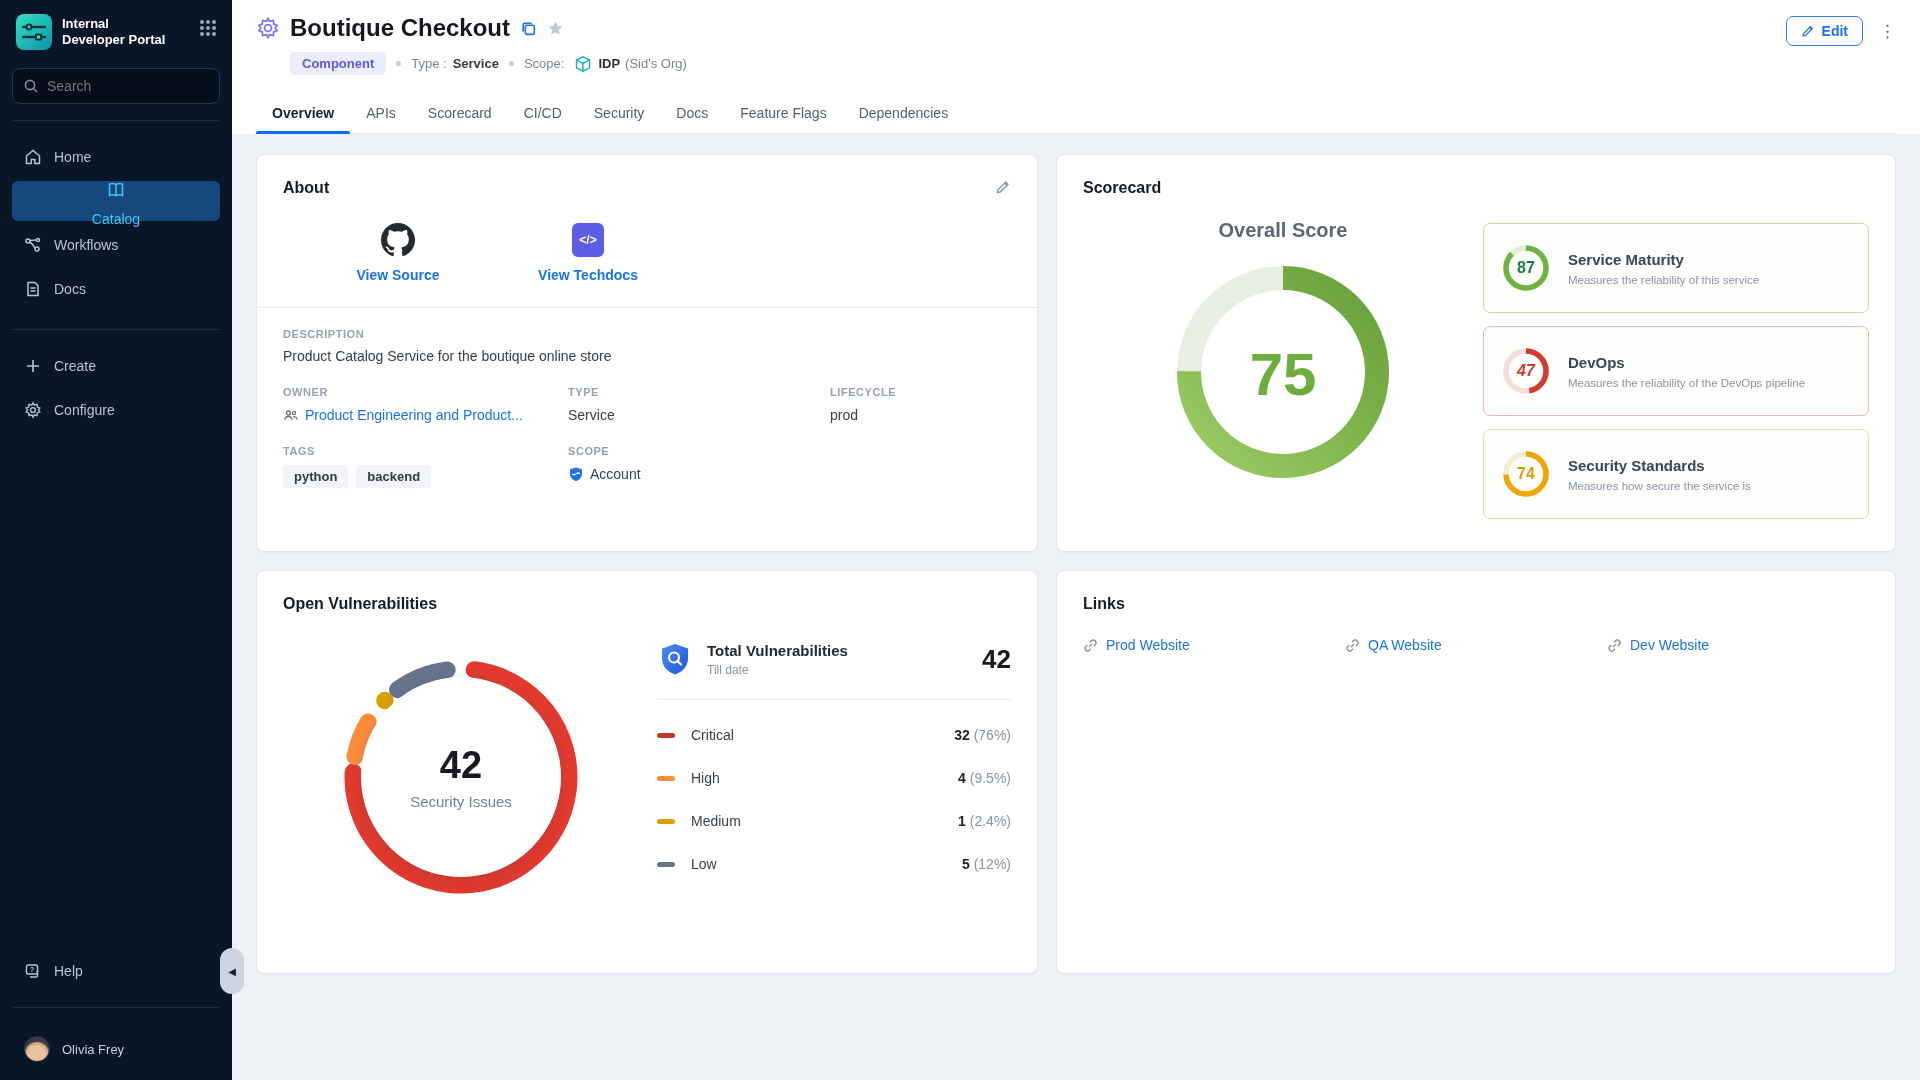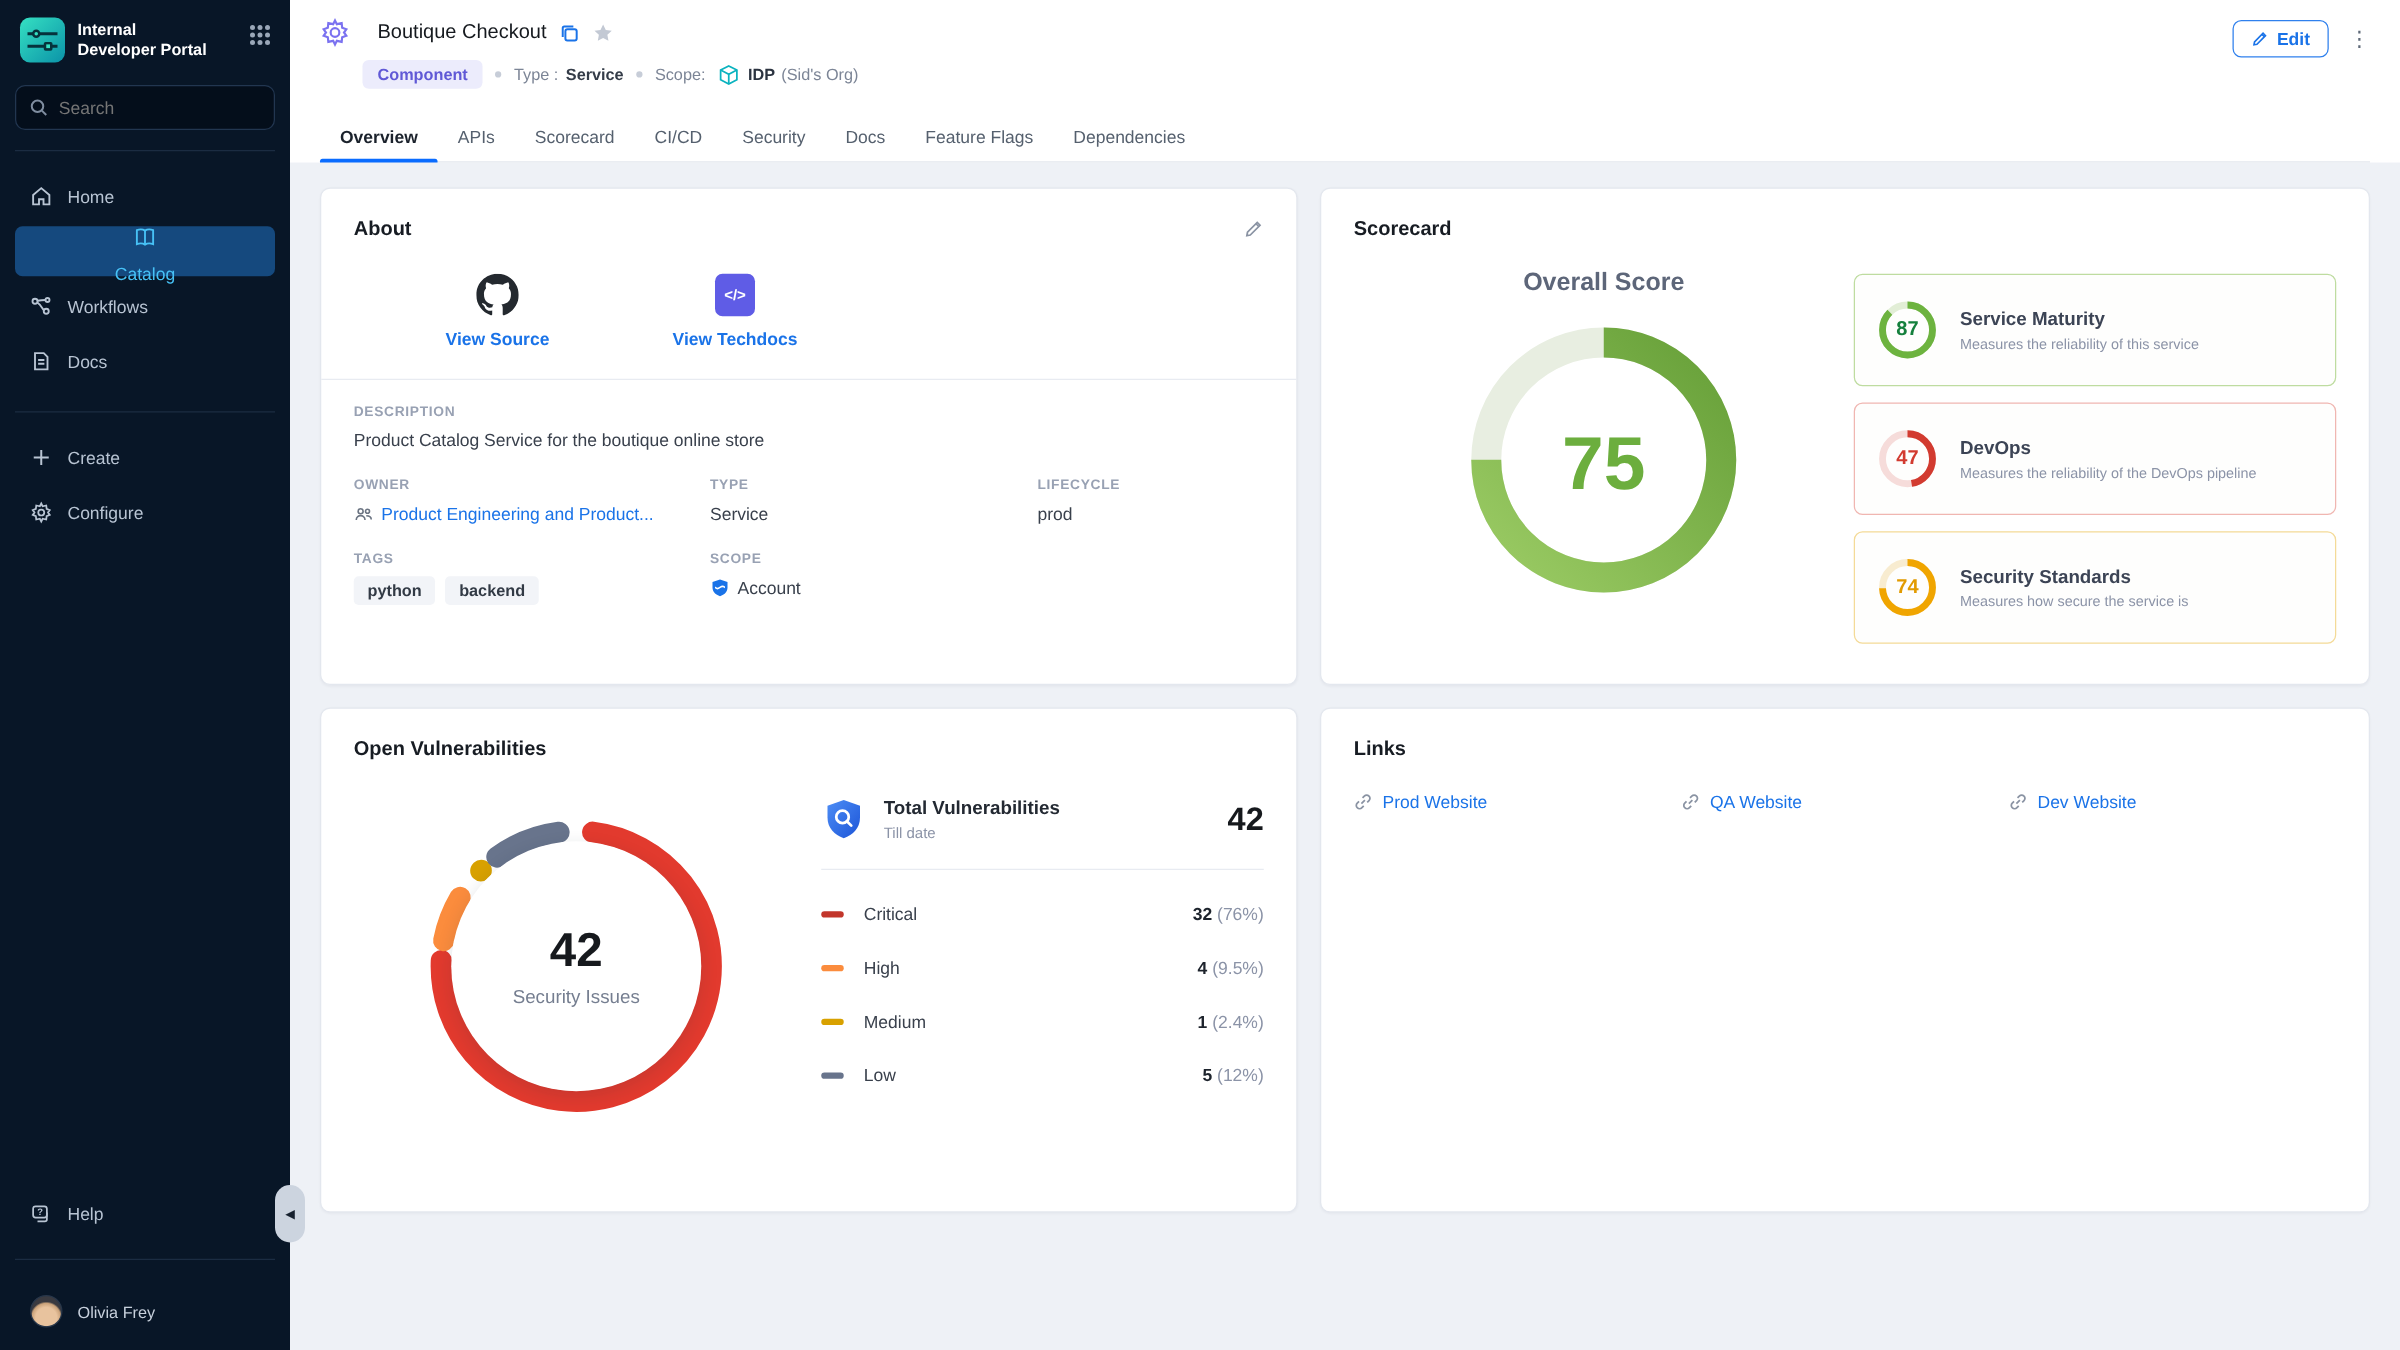--- a/index.html
+++ b/index.html
@@ -28,21 +28,21 @@
   .avatar { width:26px; height:26px; border-radius:50%;
             background:radial-gradient(circle at 50% 72%, #e8c39e 0 40%, #caa27a 55%, #3a3a40 62%), #3a3a40; border:1px solid #27364a;}
   .collapse-handle { position:absolute; right:-12px; top:948px; width:24px; height:46px; background:#ccd4df;
                      border-radius:12px; display:flex; align-items:center; justify-content:center; z-index:5; cursor:pointer;
                      color:#16202e; font-size:10px; }
 
   
   .main { flex:1; display:flex; flex-direction:column; min-width:0; }
   .page-header { background:#fff; padding:14px 24px 0; position:relative; }
   .title-row { display:flex; align-items:center; gap:10px; }
-  .title { font-size:16px; font-weight:normal; color:#15191e;margin-left:12px; }
+  .title { font-size:24px; font-weight:bold; color:#15191e; }
   .meta-row { display:flex; align-items:center; gap:10px; margin-top:10px; margin-left:34px; font-size:13px; color:#7c8596; }
   .badge { background:#ececfc; color:#6059d6; font-size:13px; font-weight:600; padding:4px 12px; border-radius:5px; }
   .dot-sep { width:5px; height:5px; border-radius:50%; background:#c7cdd8; }
   .meta-dark { color:#343c48; font-weight:600; }
   .meta-bold { color:#2b3340; font-weight:bold; }
   .hdr-actions { position:absolute; right:24px; top:16px; display:flex; align-items:center; gap:16px; }
   .edit-btn { display:flex; align-items:center; gap:7px; border:1px solid #2f80ed; color:#1a73e8; background:#fff;
               font-size:14px; font-weight:600; padding:6px 14px; border-radius:7px; cursor:pointer; }
   .kebab { color:#5f6a79; font-size:17px; letter-spacing:0; cursor:pointer; line-height:1; }
   .tabs { display:flex; margin-top:20px; border-bottom:1px solid #e4e8ee; }
@@ -80,21 +80,21 @@
   .donut-wrap { position:relative; margin-top:14px; }
   .donut-center { position:absolute; inset:0; display:flex; flex-direction:column; align-items:center; justify-content:center; }
   .overall-num { font-size:60px; font-weight:bold; color:#6cae3e; }
   .mini-cards { flex:1; display:flex; flex-direction:column; gap:13px; margin-top:18px; }
   .mini-card { border-radius:7px; border:1px solid; display:flex; align-items:center; gap:16px; padding:12px 16px; height:90px; background:#fefefd; }
   .mini-card.green { border-color:#bedca0; }
   .mini-card.red { border-color:#f0b6b1; }
   .mini-card.amber { border-color:#f4da97; }
   .ring-wrap { position:relative; width:52px; height:52px; flex:0 0 52px;}
   .ring-num { position:absolute; inset:0; display:flex; align-items:center; justify-content:center; font-size:16px; font-weight:bold; }
-  .ring-num.g { color:#15803d; } .ring-num.r { color:#d23b30; } .ring-num.a { color:#e29b00; }
+  .ring-num.g { color:#15803d; } .ring-num.r { color:#d23b30;font-style:italic; } .ring-num.a { color:#e29b00; }
   .mini-title { font-size:15px; font-weight:bold; color:#3c4455; }
   .mini-desc { font-size:11.5px; color:#8b93a7; margin-top:6px; }
 
   
   .vuln-body { display:flex; margin-top:6px; }
   .vuln-donut { position:relative; width:260px; height:260px; margin:28px 0 0 48px; flex:0 0 260px; }
   .vuln-center { position:absolute; inset:30px; border-radius:50%; background:#fff;
                  box-shadow:0 4px 14px rgba(30,40,60,.14); display:flex; flex-direction:column; align-items:center; justify-content:center; }
   .vuln-num { font-size:38px; font-weight:bold; color:#16191d; }
   .vuln-center-lbl { font-size:15px; color:#757e90; margin-top:6px; }

